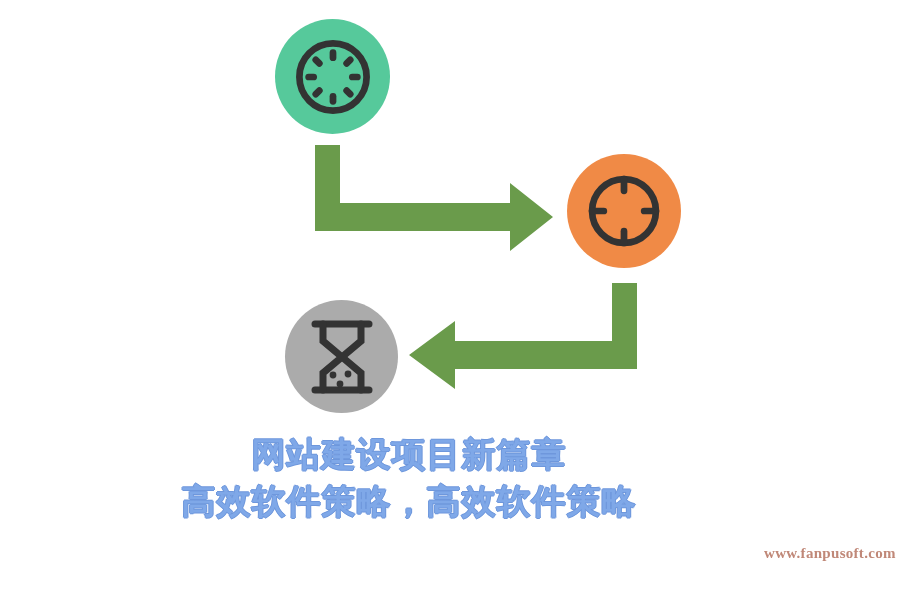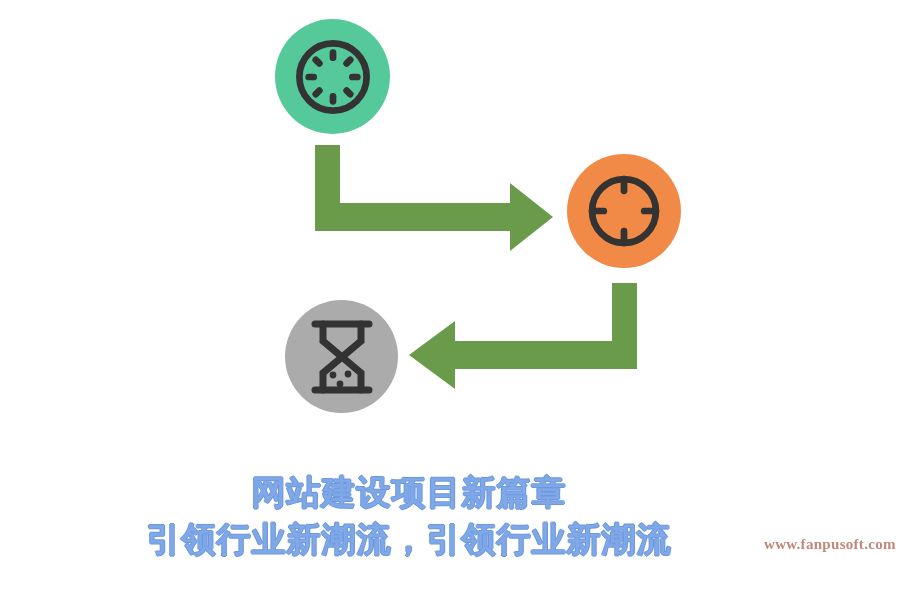--- a/index.html
+++ b/index.html
@@ -49,21 +49,21 @@
     position: absolute;
   }
 
   #arrow-top { left: 315px; top: 145px; }
   #arrow-bottom { left: 405px; top: 283px; }
 
   
   #caption {
     position: absolute;
     left: 0;
-    top: 472px;
+    top: 434px;
     width: 818px;
     text-align: center;
     line-height: 1.22;
   }
   .caption-line {
     display: block;
     font-family: "Liberation Sans", sans-serif;
     font-weight: bold;
     color: #7FA8E8;
     letter-spacing: 1px;
@@ -99,21 +99,21 @@
     letter-spacing: 0px;
     line-height: 1;
     white-space: nowrap;
   }
   #logo-url {
     font-family: "Liberation Serif", serif;
     font-weight: bold;
     font-size: 15px;
     color: #C08878;
     letter-spacing: 0.3px;
-    margin-top: 2px;
+    margin-top: 11px;
     margin-left: 2px;
     white-space: nowrap;
   }
 </style>
 </head>
 <body>
 
 <div id="canvas">
 
   <div class="badge" id="badge-loading">
@@ -173,20 +173,20 @@
           <circle cx="26" cy="56" r="3.4"></circle>
           <circle cx="41" cy="55" r="3.4"></circle>
           <circle cx="33" cy="65" r="3.4"></circle>
         </g>
       </svg>
     </span>
   </div>
 
   <div id="caption">
     <span class="caption-line" id="caption-line-1">网站建设项目新篇章</span>
-    <span class="caption-line" id="caption-line-2">引领行业新潮流，引领行业新潮流</span>
+    <span class="caption-line" id="caption-line-2">高效软件策略，高效软件策略</span>
   </div>
 
   <div id="logo">
     <div id="logo-url">www.fanpusoft.com</div>
   </div>
 
 </div>
 
 </body></html>

